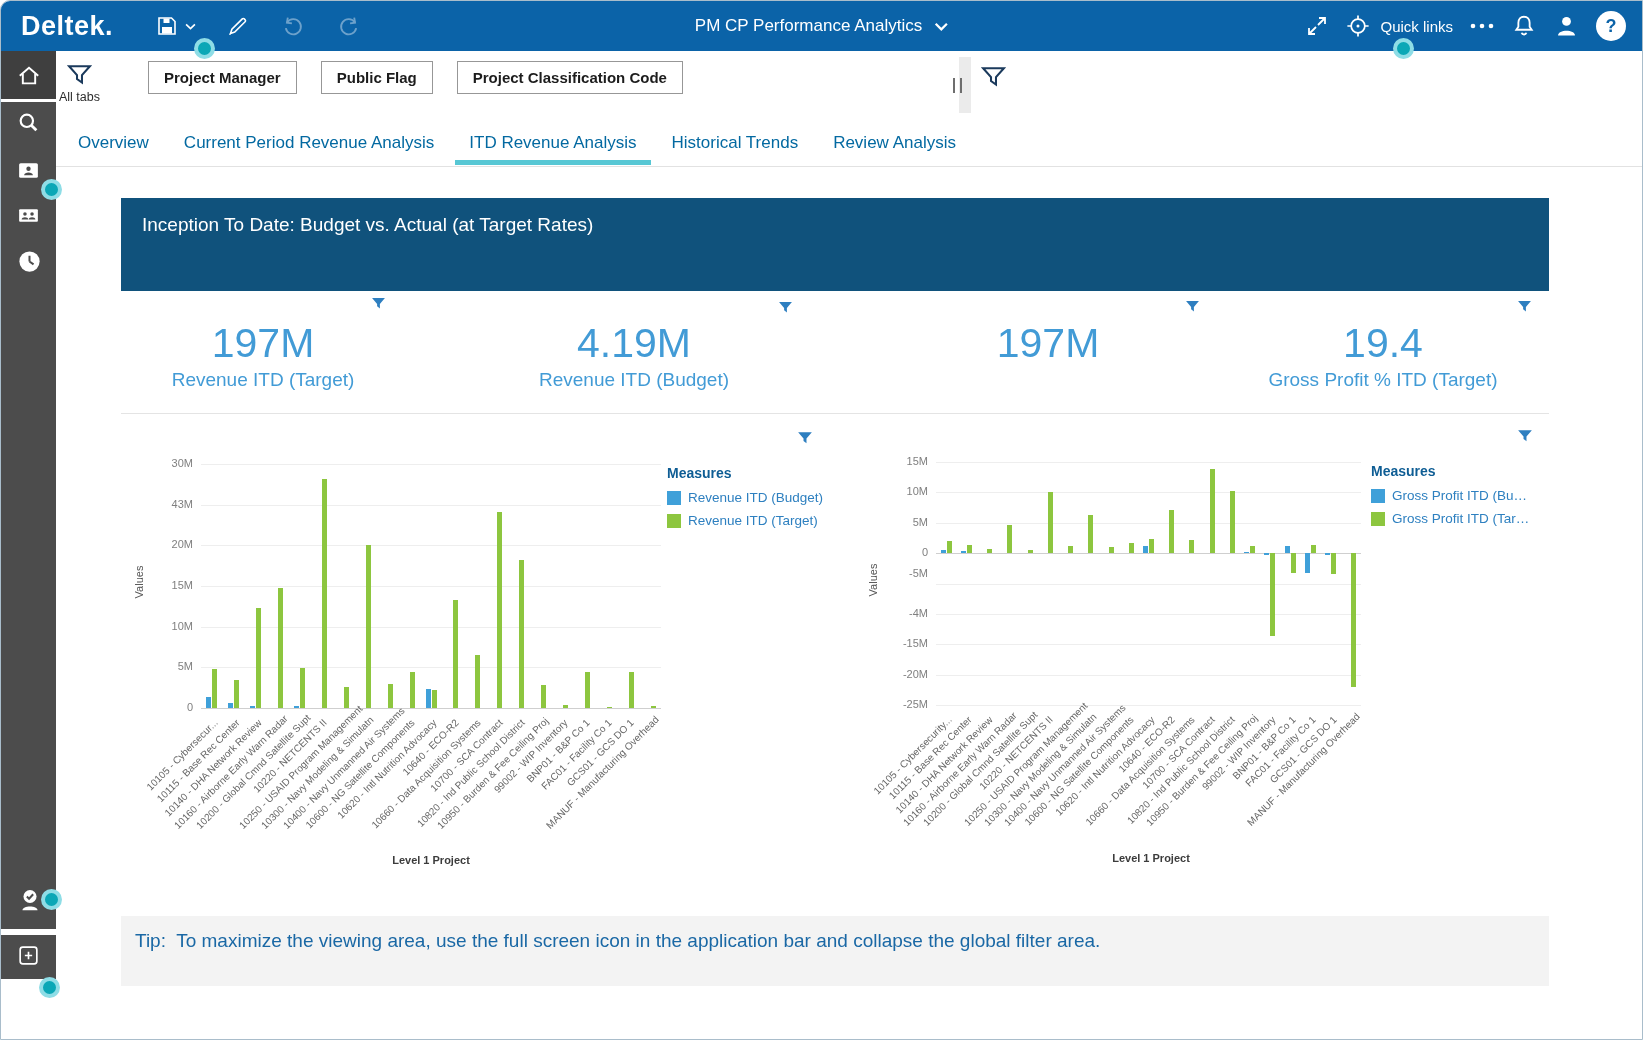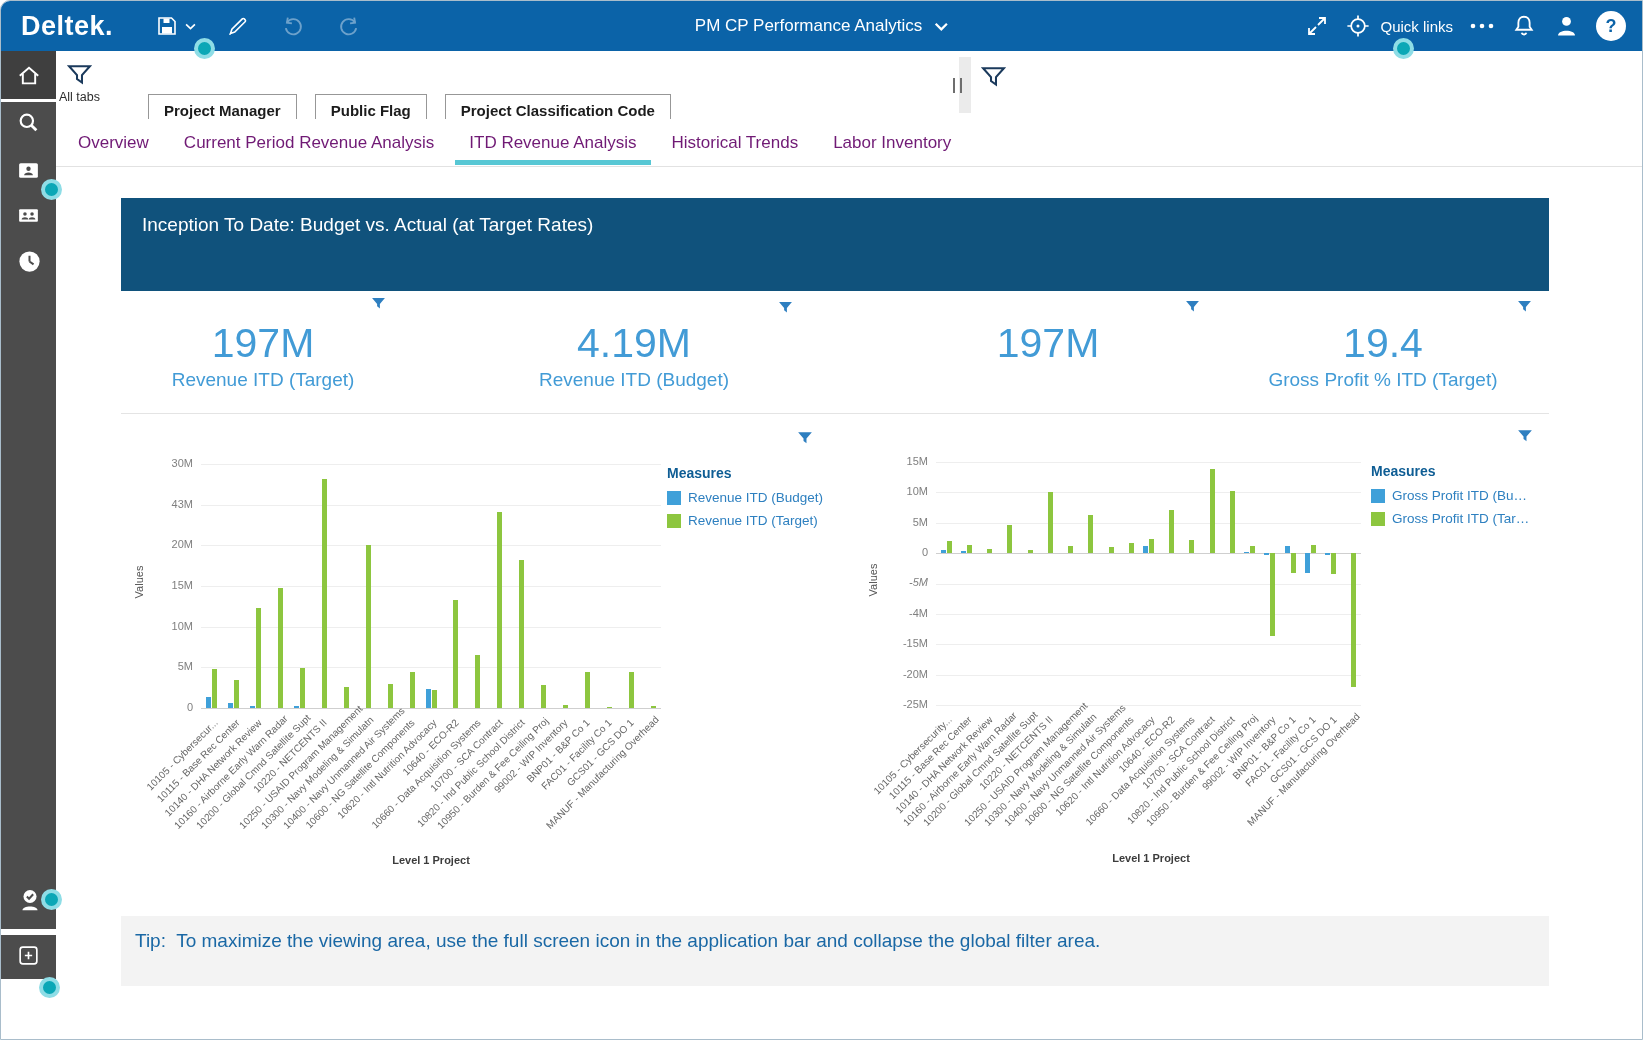--- a/index.html
+++ b/index.html
@@ -23,32 +23,32 @@
   .sb-icon{position:absolute;left:50%;transform:translate(-50%,-50%);width:26px;height:26px;}
   .sidebar-plus{position:absolute;left:0;top:934px;width:55px;height:44px;background:#4c4c4c;}
 
   
   .dot{position:absolute;width:13px;height:13px;border-radius:50%;background:#0ba7b6;border:4px solid #8edde6;z-index:50;}
 
   
   .filterbar{position:absolute;left:55px;top:50px;right:0;height:68px;background:#fff;}
   .ftr-group{position:absolute;display:flex;flex-direction:column;align-items:center;gap:2px;}
   .ftr-label{font-size:12.5px;color:#2d2d2d;}
-  .chips{position:absolute;left:92px;top:10px;display:flex;gap:18px;margin-top:33px;}
+  .chips{position:absolute;left:92px;top:10px;display:flex;gap:24px;}
   .chip{background:#fff;border:1px solid #979797;font-size:15px;font-weight:bold;color:#1c1c1c;padding:7px 15px;white-space:nowrap;cursor:pointer;}
   .strip{position:absolute;left:903px;top:6px;width:12px;height:56px;background:#ebebeb;}
   .strip-handle{position:absolute;left:-6px;top:21px;width:5px;height:15px;border-left:2px solid #6e6e6e;border-right:2px solid #6e6e6e;}
   .field-card{position:absolute;left:1017px;top:10px;width:192px;background:#fff;border:1px solid #bdbdbd;}
   .field-head{font-size:15.5px;font-weight:bold;color:#111;padding:6px 9px;border-bottom:1px solid #d4d4d4;white-space:nowrap;}
   .field-row{display:flex;align-items:center;justify-content:space-between;padding:4px 6px 4px 9px;font-size:13px;color:#333;}
   .badge{width:17px;height:17px;border-radius:50%;background:#e2e2e2;color:#555;font-size:11px;display:flex;align-items:center;justify-content:center;}
 
   
   .tabs{position:absolute;left:55px;top:118px;right:0;height:47px;background:#fff;border-bottom:1px solid #e2e2e2;display:flex;align-items:center;gap:31px;padding-left:20px;}
-  .tab{font-size:17px;color:#701a75;position:relative;padding:12px 2px;cursor:pointer;white-space:nowrap;}
+  .tab{font-size:17px;color:#0369a1;position:relative;padding:12px 2px;cursor:pointer;white-space:nowrap;}
   .tab.active::after{content:"";position:absolute;left:-12px;right:-12px;bottom:0;height:5px;background:#57c7d4;}
 
   
   .band{position:absolute;left:120px;top:197px;width:1428px;height:93px;background:#10527c;color:#fff;font-size:19px;}
   .band span{position:absolute;left:21px;top:16px;}
   .kpi{position:absolute;width:320px;text-align:center;color:#429bd6;}
   .kpi-value{font-size:41px;line-height:44px;}
   .kpi-label{font-size:19px;margin-top:4px;}
   .funnel-sm{position:absolute;width:15px;height:14px;cursor:pointer;}
   .rule{position:absolute;left:120px;top:412px;width:1428px;height:1px;background:#e4e4e4;}
@@ -250,21 +250,21 @@
       </span>
       <span class="ftr-label">This tab</span>
     </div>
   </div>
 
   <nav class="tabs">
     <div class="tab">Overview</div>
     <div class="tab">Current Period Revenue Analysis</div>
     <div class="tab active">ITD Revenue Analysis</div>
     <div class="tab">Historical Trends</div>
-    <div class="tab">Labor Inventory</div>
+    <div class="tab">Review Analysis</div>
   </nav>
 
   <div class="band">
     <span>Inception To Date:  Budget vs. Actual (at Target Rates)</span>
   </div>
 
   <div class="kpi" style="left:102px;top:320px;">
     <div class="kpi-value">197M</div>
     <div class="kpi-label">Revenue ITD (Target)</div>
   </div>
@@ -392,21 +392,21 @@
   <div class="plot" id="plot1" style="left:935px;top:461px;width:425px;height:243px;">
       <div class="gridline" style="top: 0px;"></div>
       <div class="ytick" style="left: -48px; top: -7px;">15M</div>
       <div class="gridline" style="top: 30.375px;"></div>
       <div class="ytick" style="left: -48px; top: 23.375px;">10M</div>
       <div class="gridline" style="top: 60.75px;"></div>
       <div class="ytick" style="left: -48px; top: 53.75px;">5M</div>
       <div class="gridline zero" style="top: 91.125px;"></div>
       <div class="ytick" style="left: -48px; top: 84.125px;">0</div>
       <div class="gridline" style="top: 121.5px;"></div>
-      <div class="ytick" style="left: -48px; top: 114px; font-style: italic;">-5M</div>
+      <div class="ytick" style="left: -48px; top: 105px;">-5M</div>
       <div class="gridline" style="top: 151.875px;"></div>
       <div class="ytick" style="left: -48px; top: 144.875px;">-4M</div>
       <div class="gridline" style="top: 182.25px;"></div>
       <div class="ytick" style="left: -48px; top: 175.25px;">-15M</div>
       <div class="gridline" style="top: 212.625px;"></div>
       <div class="ytick" style="left: -48px; top: 205.625px;">-20M</div>
       <div class="gridline" style="top: 243px;"></div>
       <div class="ytick" style="left: -48px; top: 236px;">-25M</div>
       <div class="bar" style="left: 4.61905px; width: 5px; top: 88.0875px; height: 3.0375px; background: rgb(63, 160, 217);"></div>
       <div class="bar" style="left: 24.8571px; width: 5px; top: 89.3025px; height: 1.8225px; background: rgb(63, 160, 217);"></div>

